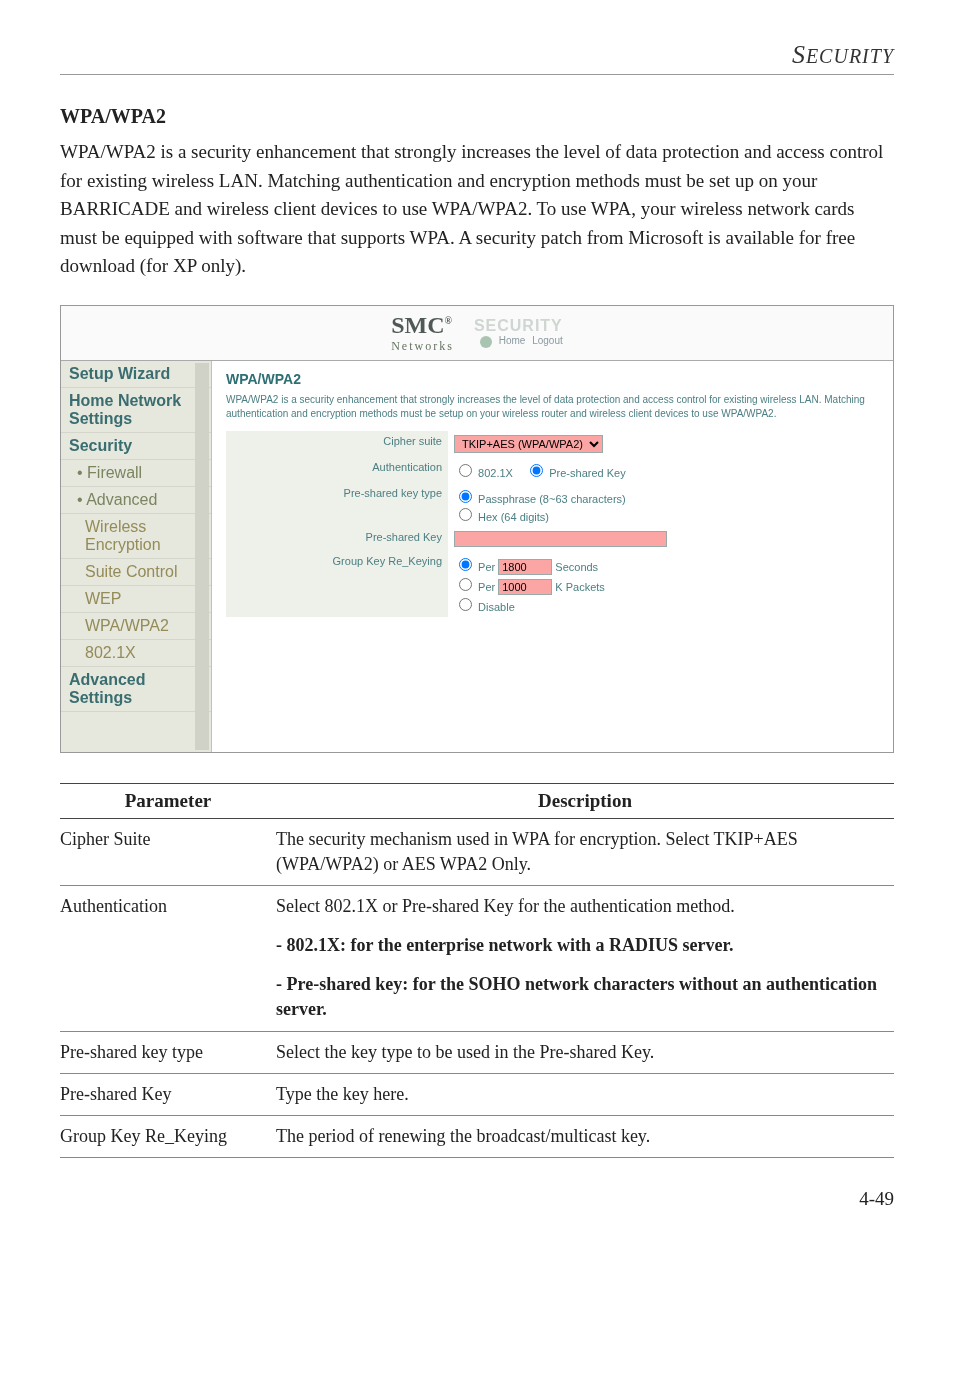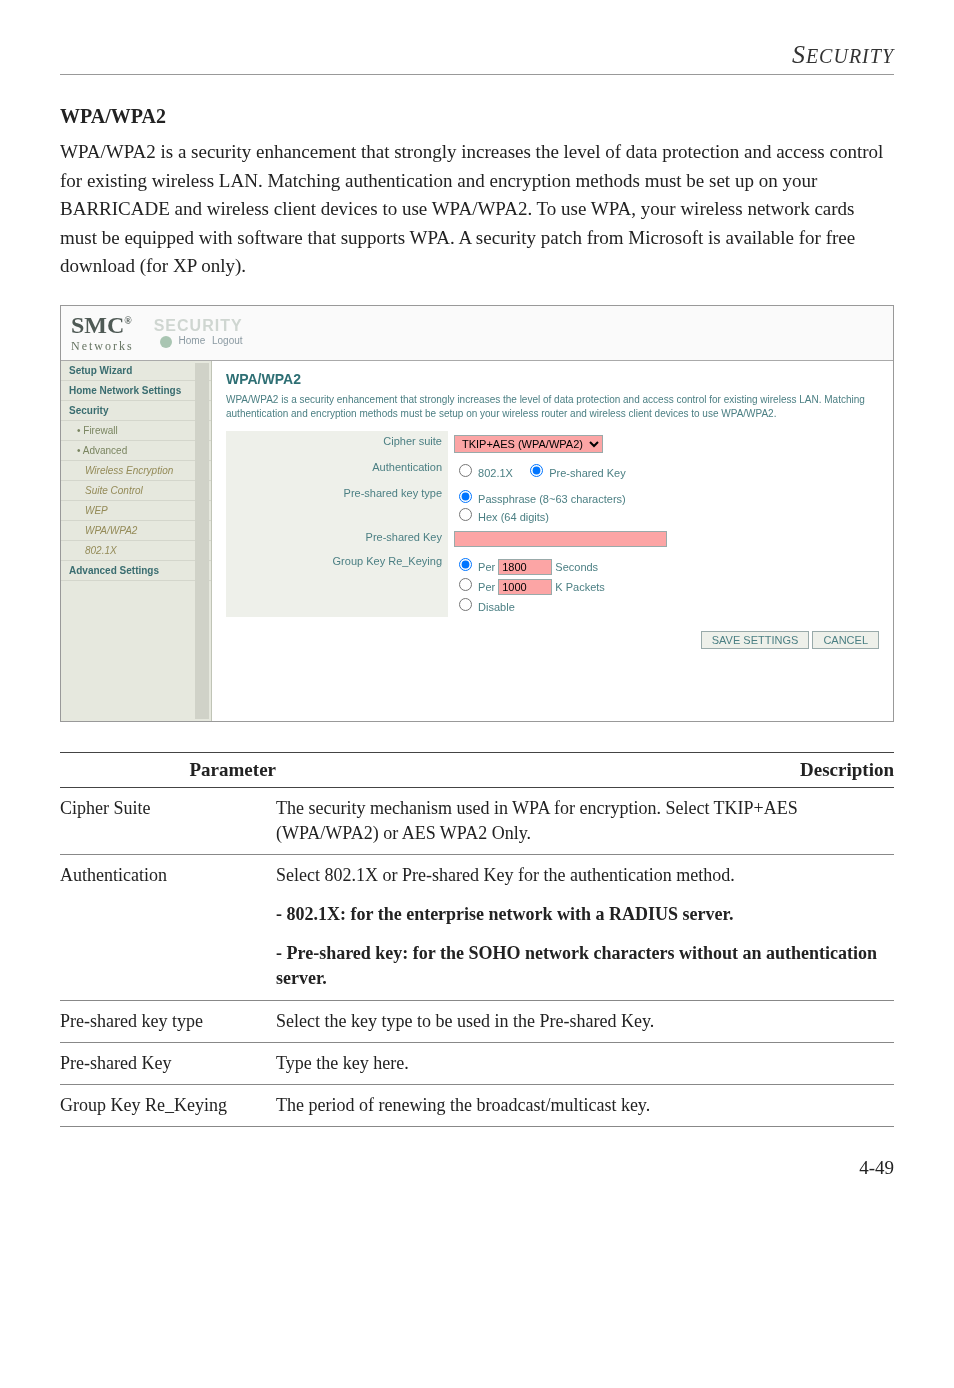--- a/index.html
+++ b/index.html
@@ -41,21 +41,21 @@
 .screenshot{
   margin:20px 0 30px 0;
   border:1px solid #999;
   font-family:Verdana, Arial, sans-serif;
   font-size:11px;
   color:#3b5b7b;
   background:#fff;
 }
 .ss-top{
   display:flex;
-  justify-content:flex-start;
+  justify-content:center;
   align-items:center;
   border-bottom:1px solid #aaa;
   background:#fafafa;
   padding:6px 10px;
   gap:20px;
 }
 .logo{
   font-family:'Times New Roman', serif;
   font-weight:bold;
   font-size:24px;
@@ -86,33 +86,33 @@
   width:12px;height:12px;border-radius:50%;
   background:#a9c5b2;vertical-align:middle;
 }
 .ss-body{
   display:flex;
 }
 .sidebar{
   width:150px;
   background:#e6e8de;
   border-right:1px solid #c0c4b6;
-  font-size:10px;
+  font-size:16px;
   color:#5b7a80;
   padding-bottom:40px;
   position:relative;
   min-height:320px;
 }
 .sidebar .item{
   padding:4px 8px;
   border-bottom:1px solid #d4d6cc;
 }
 .sidebar .lvl1{color:#3a6d70;font-weight:bold;}
 .sidebar .lvl2{padding-left:16px;color:#7a8560;}
-.sidebar .lvl3{padding-left:24px;color:#948b58;font-style:italic;}
+.sidebar .lvl3{padding-left:24px;color:#948b58;}
 .sidebar .bullet::before{
   content:"• ";
 }
 .scrollhint{
   position:absolute;
   right:2px;top:2px;bottom:2px;
   width:14px;
   background:#d0d2c8;
 }
 .content{
@@ -164,21 +164,21 @@
   color:#4b7f83;
 }
 
 table.params{
   width:100%;
   border-collapse:collapse;
   font-size:18px;
   margin-bottom:30px;
 }
 table.params th{
-  text-align:right;
+  text-align:center;
   font-weight:bold;
   font-size:19px;
   border-top:1.5px solid #444;
   border-bottom:1.4px solid #444;
   padding:6px 0;
 }
 table.params td{
   vertical-align:top;
   padding:8px 6px 8px 0;
   border-bottom:1px solid #888;
@@ -281,24 +281,20 @@
             <input type="text" size="5" value="1800" style="">
             <span>Seconds</span><br>
             <label><input type="radio" name="rk" style=""> <span>Per</span></label>
             <input type="text" size="5" value="1000" style="">
             <span>K Packets</span><br>
             <label><input type="radio" name="rk" style=""> <span>Disable</span></label>
           </td>
         </tr>
       </tbody>
         </table>
-      <div class="btnrow">
-        <input type="button" value="SAVE SETTINGS" style="">
-        <input type="button" value="CANCEL" style="">
-      </div>
     </div>
   </div>
 </div>
 
 <table class="params">
   <thead>
     <tr>
       <th>Parameter</th>
       <th>Description</th>
     </tr>

